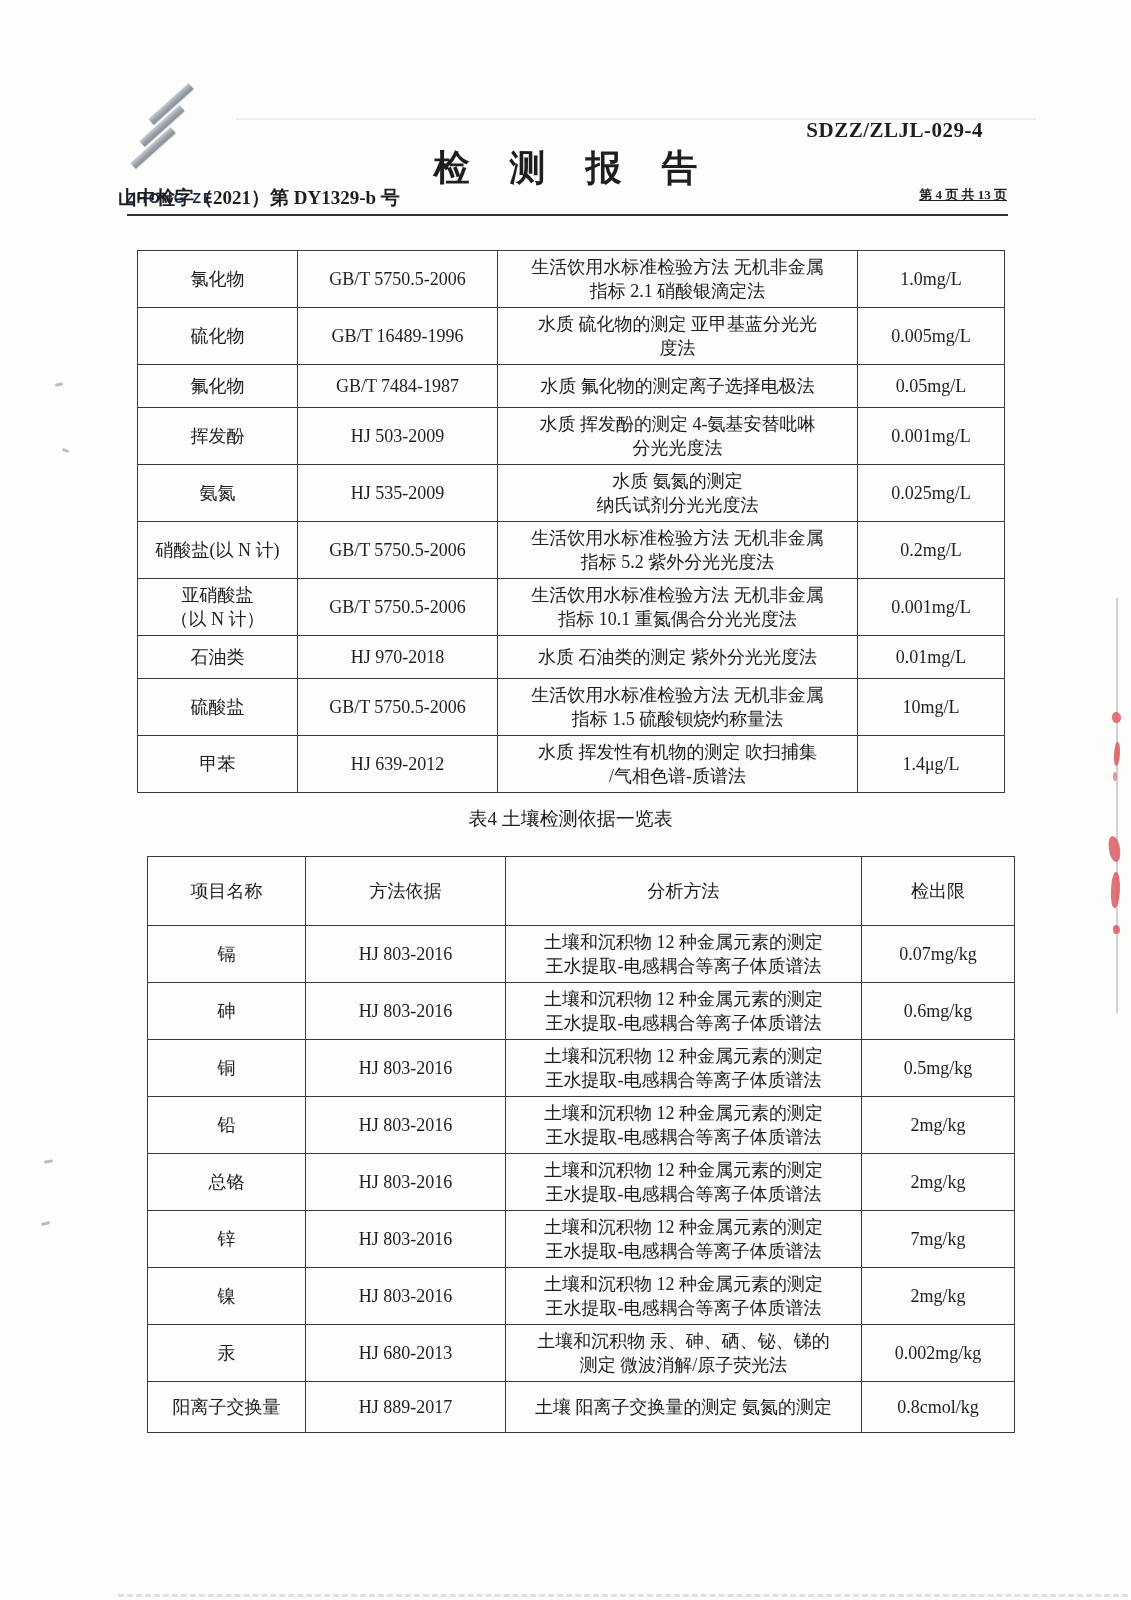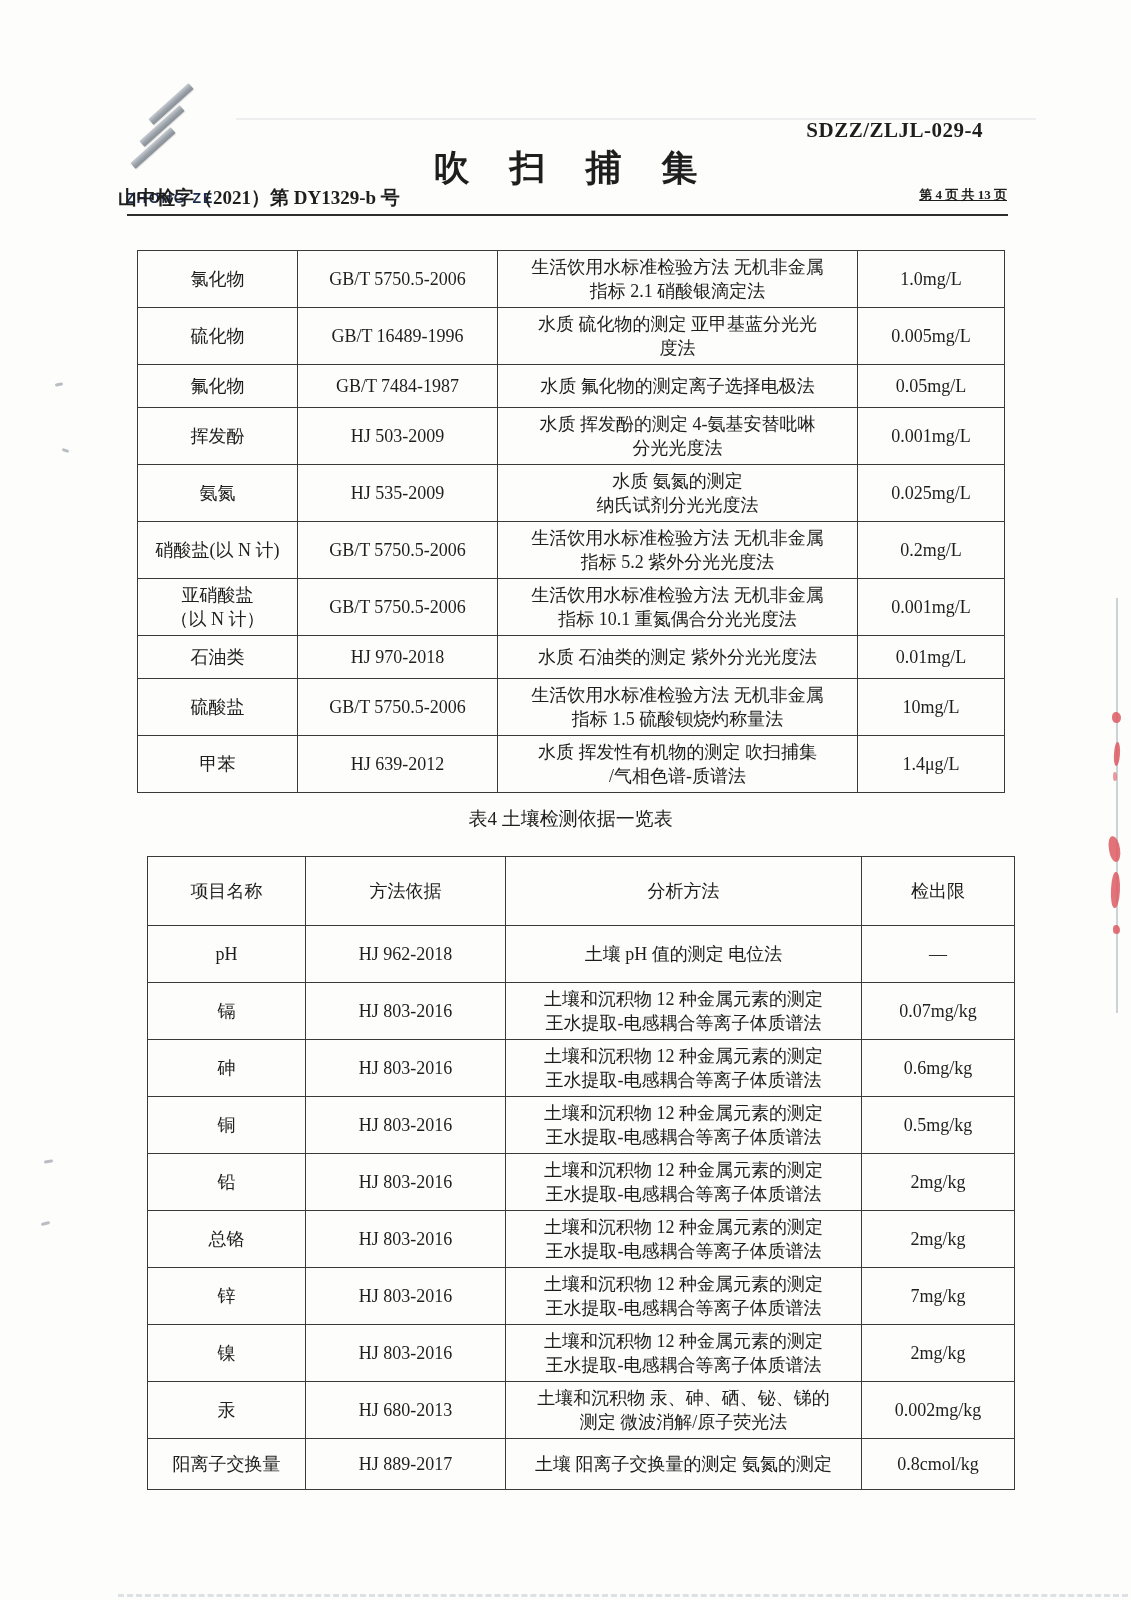--- a/index.html
+++ b/index.html
@@ -62,21 +62,21 @@
 <div class="page">
 
   <div class="faint-line"></div>
   <div class="logo">
     <div class="bar b1"></div>
     <div class="bar b2"></div>
     <div class="bar b3"></div>
     <div class="brand">ZHONG ZE</div>
   </div>
   <div class="doc-code">SDZZ/ZLJL-029-4</div>
-  <div class="title">吹扫捕集</div>
+  <div class="title">检测报告</div>
   <div class="report-no">山中检字（2021）第 DY1329-b 号</div>
   <div class="page-info">第 4 页  共 13 页</div>
   <div class="rule"></div>
 
   <table class="t-water">
     <colgroup>
         <col style="width:160px">
         <col style="width:200px">
         <col style="width:360px">
         <col style="width:147px">
@@ -163,26 +163,20 @@
         <col style="width:356px">
         <col style="width:153px">
       </colgroup>
     <tbody>
       <tr class="hdr">
         <th>项目名称</th>
         <th>方法依据</th>
         <th>分析方法</th>
         <th>检出限</th>
       </tr>
-      <tr class="pad-lg">
-        <td>pH</td>
-        <td>HJ 962-2018</td>
-        <td>土壤 pH 值的测定 电位法</td>
-        <td>—</td>
-      </tr>
       <tr>
         <td>镉</td>
         <td>HJ 803-2016</td>
         <td>土壤和沉积物 12 种金属元素的测定
 王水提取-电感耦合等离子体质谱法</td>
         <td>0.07mg/kg</td>
       </tr>
       <tr>
         <td>砷</td>
         <td>HJ 803-2016</td>

